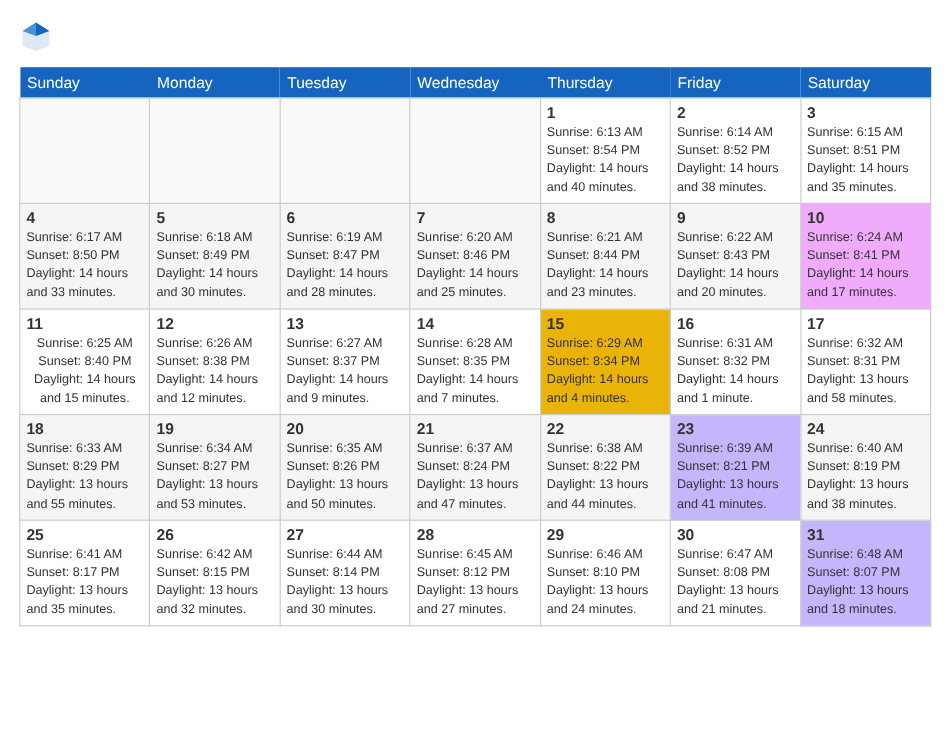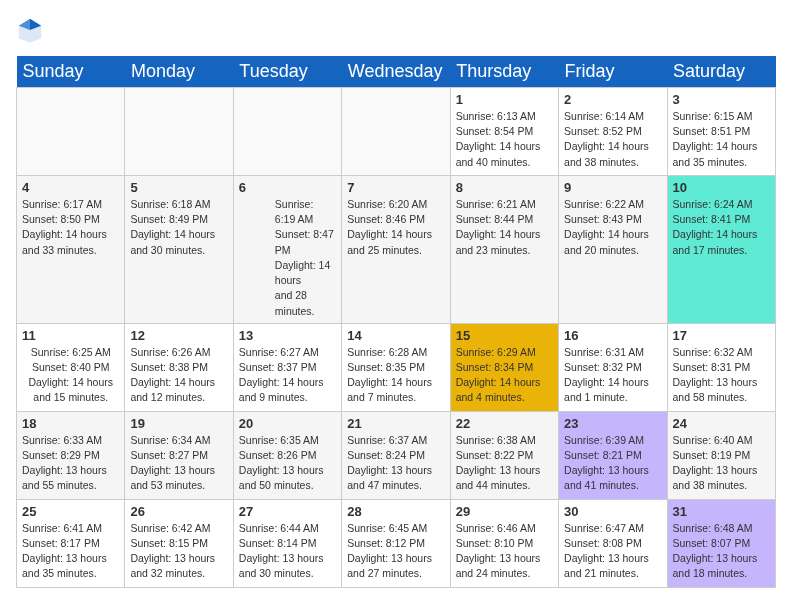--- a/index.html
+++ b/index.html
@@ -49,21 +49,21 @@
     table {
       width: 100%;
       border-collapse: collapse;
       table-layout: fixed;
     }
     th {
       background-color: #1565C0;
       color: #fff;
       text-align: left;
       padding: 5px 6px;
-      font-size: 18px;
+      font-size: 13px;
       font-weight: normal;
     }
     td {
       border: 1px solid #ccc;
       vertical-align: top;
       padding: 4px 5px;
       font-size: 10.5px;
       color: #333;
       height: 88px;
       background: #fff;
@@ -157,21 +157,21 @@
         </td>
         <td style="background: rgb(245, 245, 245);">
           <span class="day-num">5</span>
           <div class="day-info" style="white-space: pre-line;">Sunrise: 6:18 AM
 Sunset: 8:49 PM
 Daylight: 14 hours
 and 30 minutes.</div>
         </td>
         <td style="background: rgb(245, 245, 245);">
           <span class="day-num">6</span>
-          <div class="day-info" style="white-space: pre-line; margin-left: 36px;">Sunrise: 6:19 AM
+          <div class="day-info" style="white-space: pre-line;">Sunrise: 6:19 AM
 Sunset: 8:47 PM
 Daylight: 14 hours
 and 28 minutes.</div>
         </td>
         <td style="background: rgb(245, 245, 245);">
           <span class="day-num">7</span>
           <div class="day-info" style="white-space: pre-line;">Sunrise: 6:20 AM
 Sunset: 8:46 PM
 Daylight: 14 hours
 and 25 minutes.</div>
@@ -183,21 +183,21 @@
 Daylight: 14 hours
 and 23 minutes.</div>
         </td>
         <td style="background: rgb(245, 245, 245);">
           <span class="day-num">9</span>
           <div class="day-info" style="white-space: pre-line;">Sunrise: 6:22 AM
 Sunset: 8:43 PM
 Daylight: 14 hours
 and 20 minutes.</div>
         </td>
-        <td style="background: #5eead4;">
+        <td style="background: #f0abfc;">
           <span class="day-num">10</span>
           <div class="day-info" style="white-space: pre-line;">Sunrise: 6:24 AM
 Sunset: 8:41 PM
 Daylight: 14 hours
 and 17 minutes.</div>
         </td>
       </tr>
       <tr>
         <td style="background: rgb(255, 255, 255); margin-top: 48px;">
           <span class="day-num">11</span>

